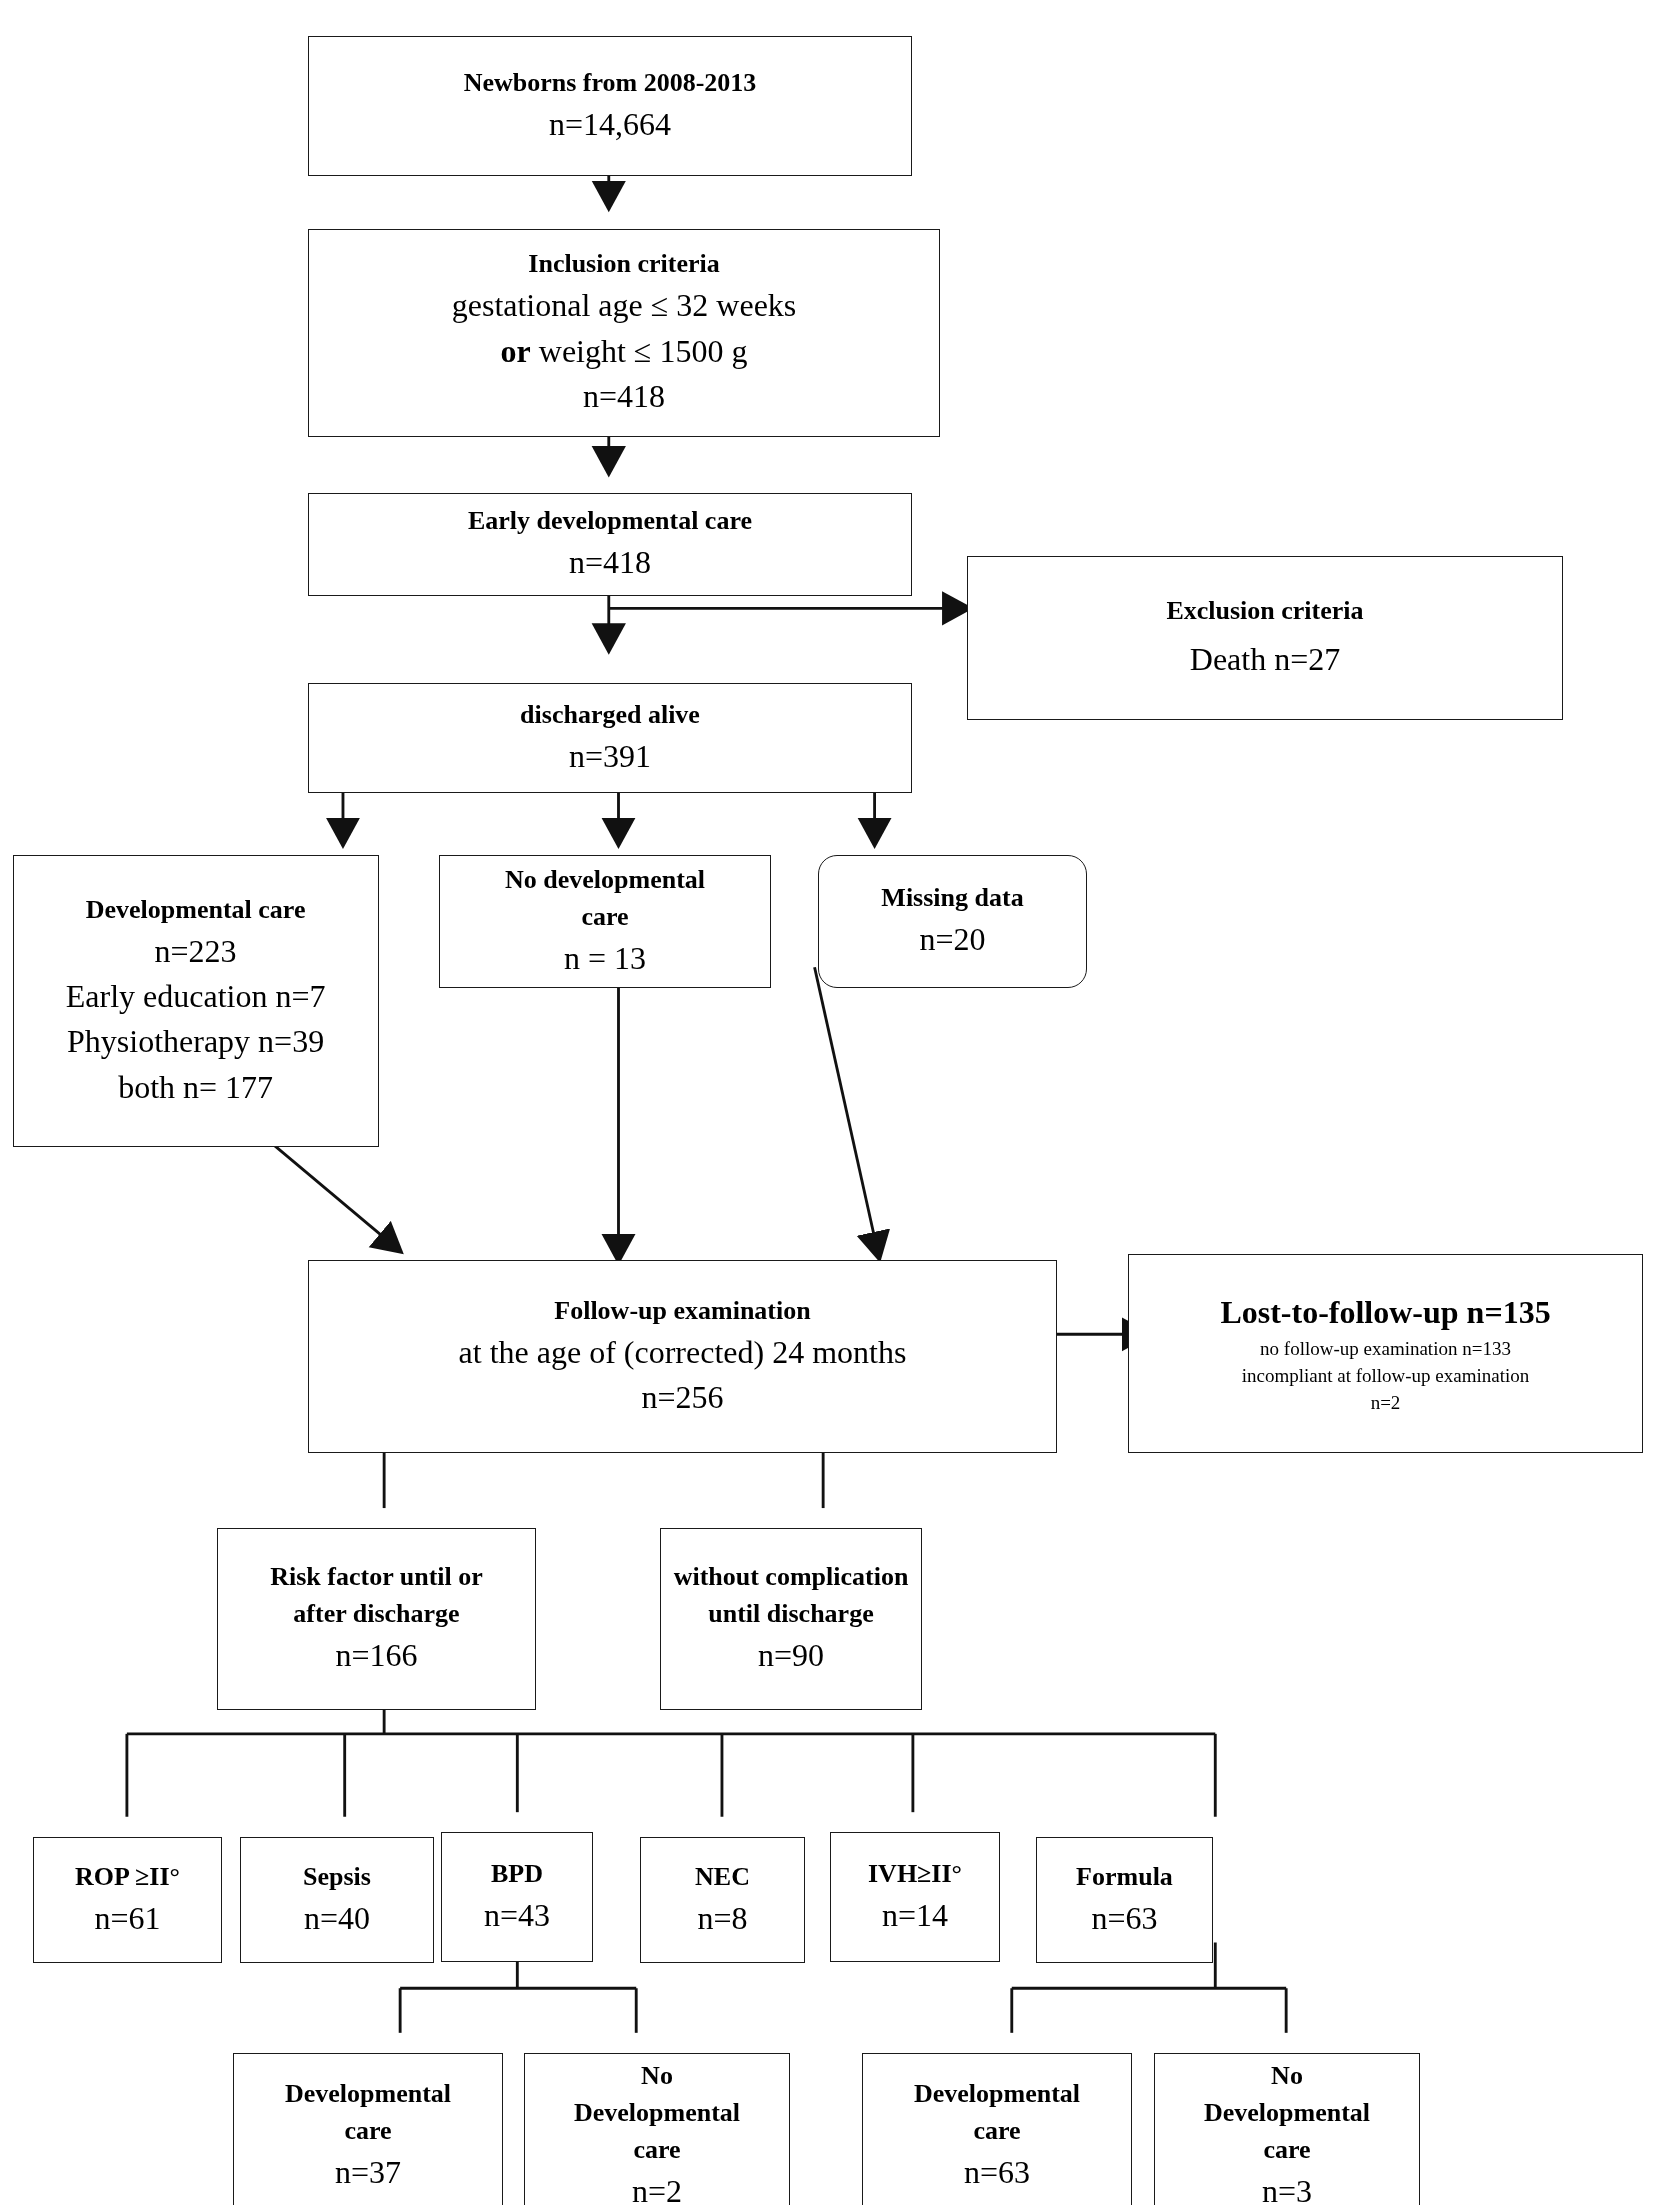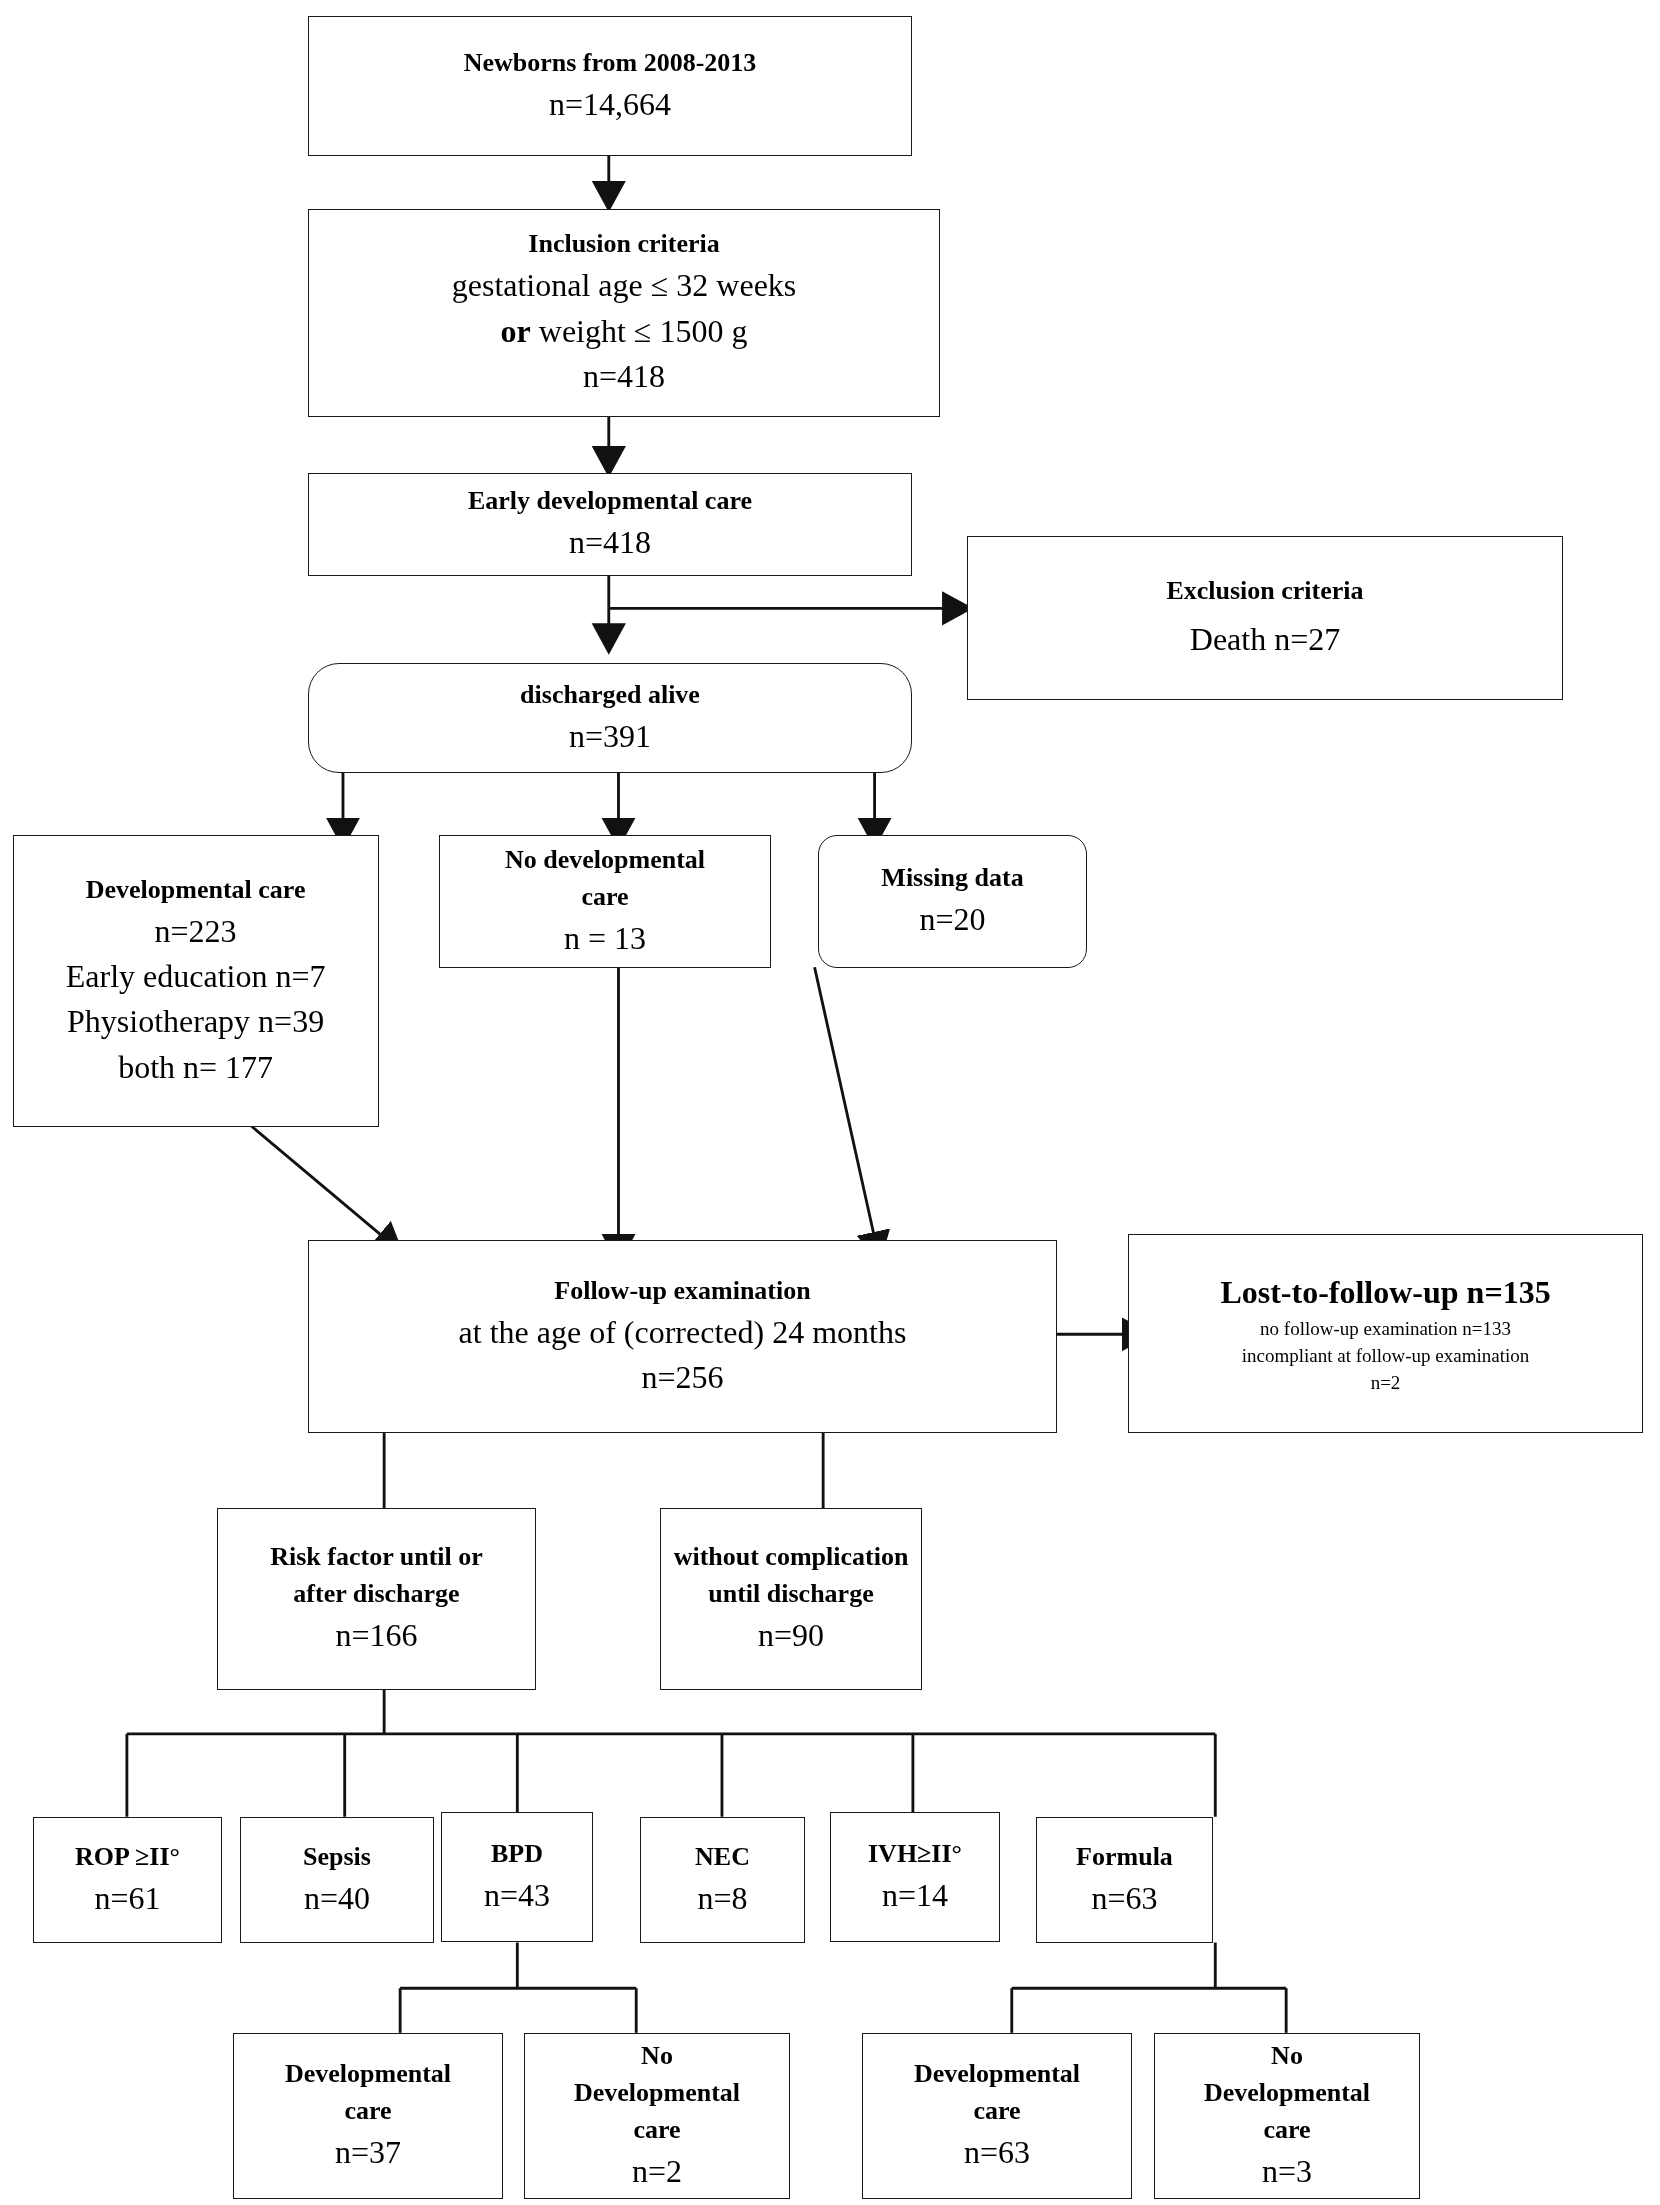--- a/index.html
+++ b/index.html
@@ -11,20 +11,21 @@
     border:1.7px solid #1a1a1a;
     background:#fff;
     box-sizing:border-box;
     display:flex;
     flex-direction:column;
     align-items:center;
     justify-content:center;
     text-align:right;
     line-height:1.42;
     z-index:2;
+    margin-top:20px;
   }
   .node .ln{display:block;white-space:nowrap;}
   .b{font-weight:bold;}
   .f42{font-size:19px;}
   .f44{font-size:32px;}
   .f46{font-size:26px;}
 </style>
 </head>
 <body>
 
@@ -96,21 +97,21 @@
   <div class="node" style="left:308px;top:473px;width:604px;height:103px;">
     <span class="ln b f46">Early developmental care</span>
     <span class="ln f44">n=418</span>
   </div>
 
   <div class="node" style="left:967px;top:536px;width:596px;height:164px;gap:7px;">
     <span class="ln b f46">Exclusion criteria</span>
     <span class="ln f44">Death n=27</span>
   </div>
 
-  <div class="node" style="left:308px;top:663px;width:604px;height:110px;border-radius:31px;">
+  <div class="node" style="left:308px;top:663px;width:604px;height:110px;">
     <span class="ln b f46">discharged alive</span>
     <span class="ln f44">n=391</span>
   </div>
 
   <div class="node" style="left:12.6px;top:835px;width:366px;height:292px;">
     <span class="ln b f46">Developmental care</span>
     <span class="ln f44">n=223</span>
     <span class="ln f44">Early education n=7</span>
     <span class="ln f44">Physiotherapy n=39</span>
     <span class="ln f44">both n= 177</span>

